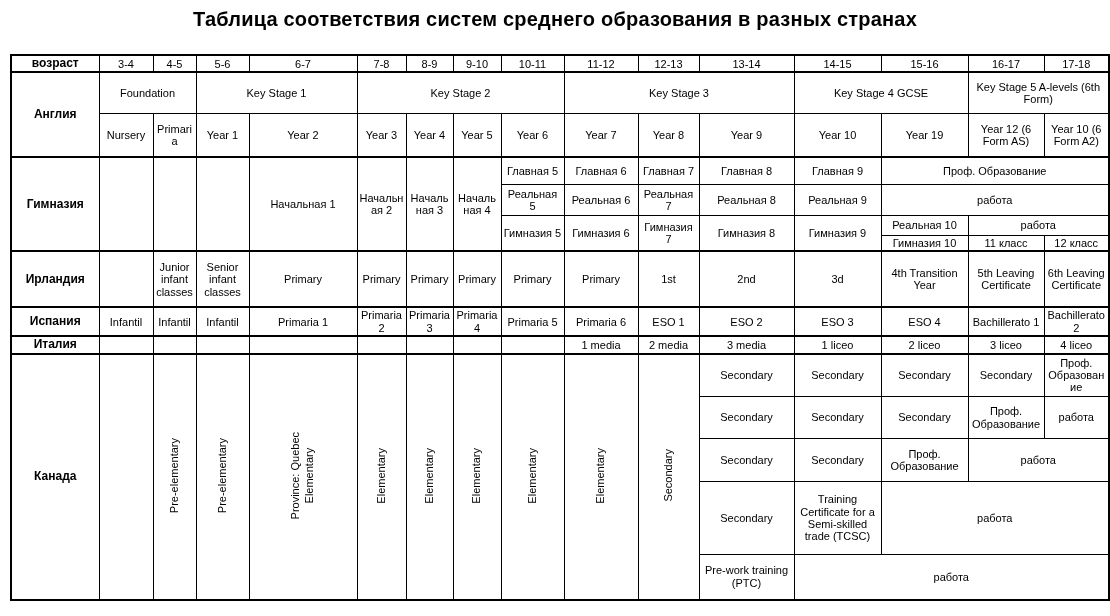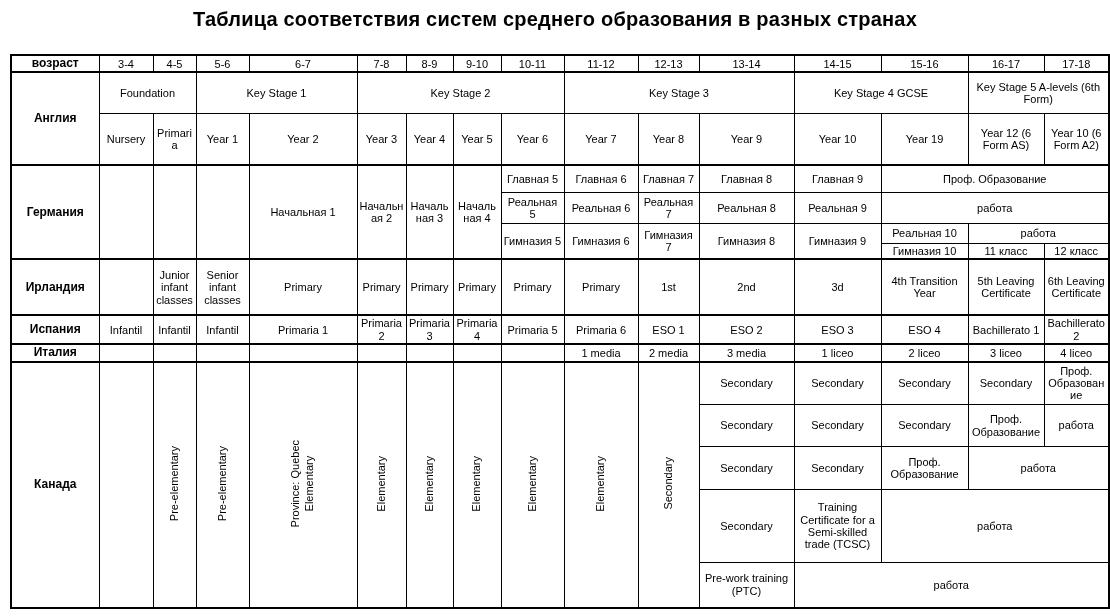--- a/index.html
+++ b/index.html
@@ -23,21 +23,21 @@
     text-align:center; vertical-align:middle;
     padding:1px 2px;
     overflow-wrap:break-word; word-wrap:break-word;
     font-weight:normal;
   }
   .lbl { font-weight:bold; font-size:12px; }
   tr.sec > td, tr.sec > th { border-top:2px solid #000; }
   
   tr.h-age  { height:15px;border-radius:8px; }
   tr.h-eng1 { height:41px; }
-  tr.h-eng2 { height:52px; }
+  tr.h-eng2 { height:44px; }
   tr.h-ger1 { height:27px; }
   tr.h-ger2 { height:31px; }
   tr.h-ger3 { height:20px;margin-left:48px; }
   tr.h-ger4 { height:16px; }
   tr.h-irl  { height:56px; }
   tr.h-esp  { height:16px; }
   tr.h-ita  { height:17px;padding-left:19px; }
   tr.h-can1 { height:43px; }
   tr.h-can2 { height:42px; }
   tr.h-can3 { height:43px; }
@@ -118,21 +118,21 @@
     <td>Year 7</td>
     <td>Year 8</td>
     <td>Year 9</td>
     <td>Year 10</td>
     <td>Year 19</td>
     <td>Year 12 (6 Form AS)</td>
     <td>Year 10 (6 Form A2)</td>
   </tr>
 
   <tr class="h-ger1 sec">
-    <td class="lbl" rowspan="4">Германия</td>
+    <td class="lbl" rowspan="4">Гимназия</td>
     <td rowspan="4"></td>
     <td rowspan="4"></td>
     <td rowspan="4"></td>
     <td rowspan="4">Начальная 1</td>
     <td rowspan="4">Начальная 2</td>
     <td rowspan="4">Начальная 3</td>
     <td rowspan="4">Начальная 4</td>
     <td>Главная 5</td>
     <td>Главная 6</td>
     <td>Главная 7</td>

